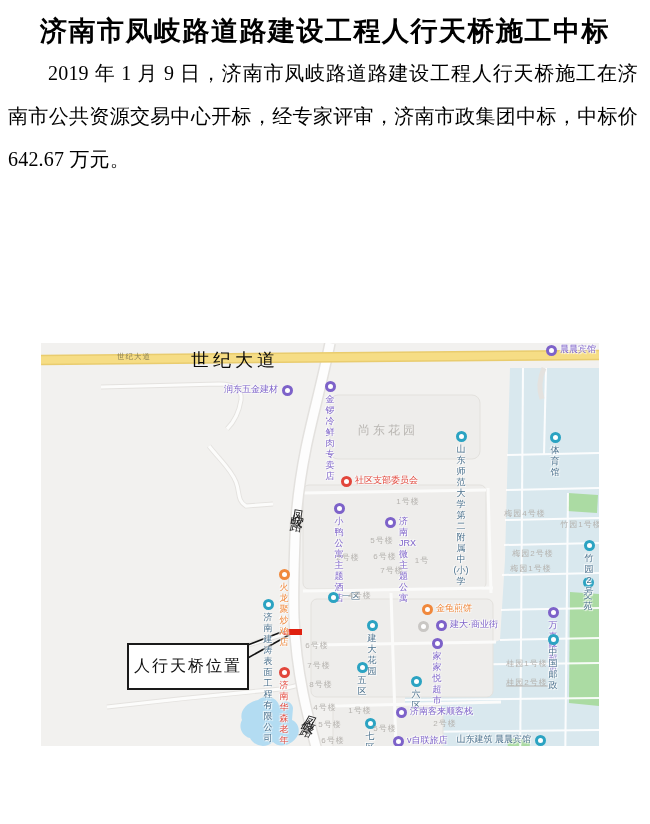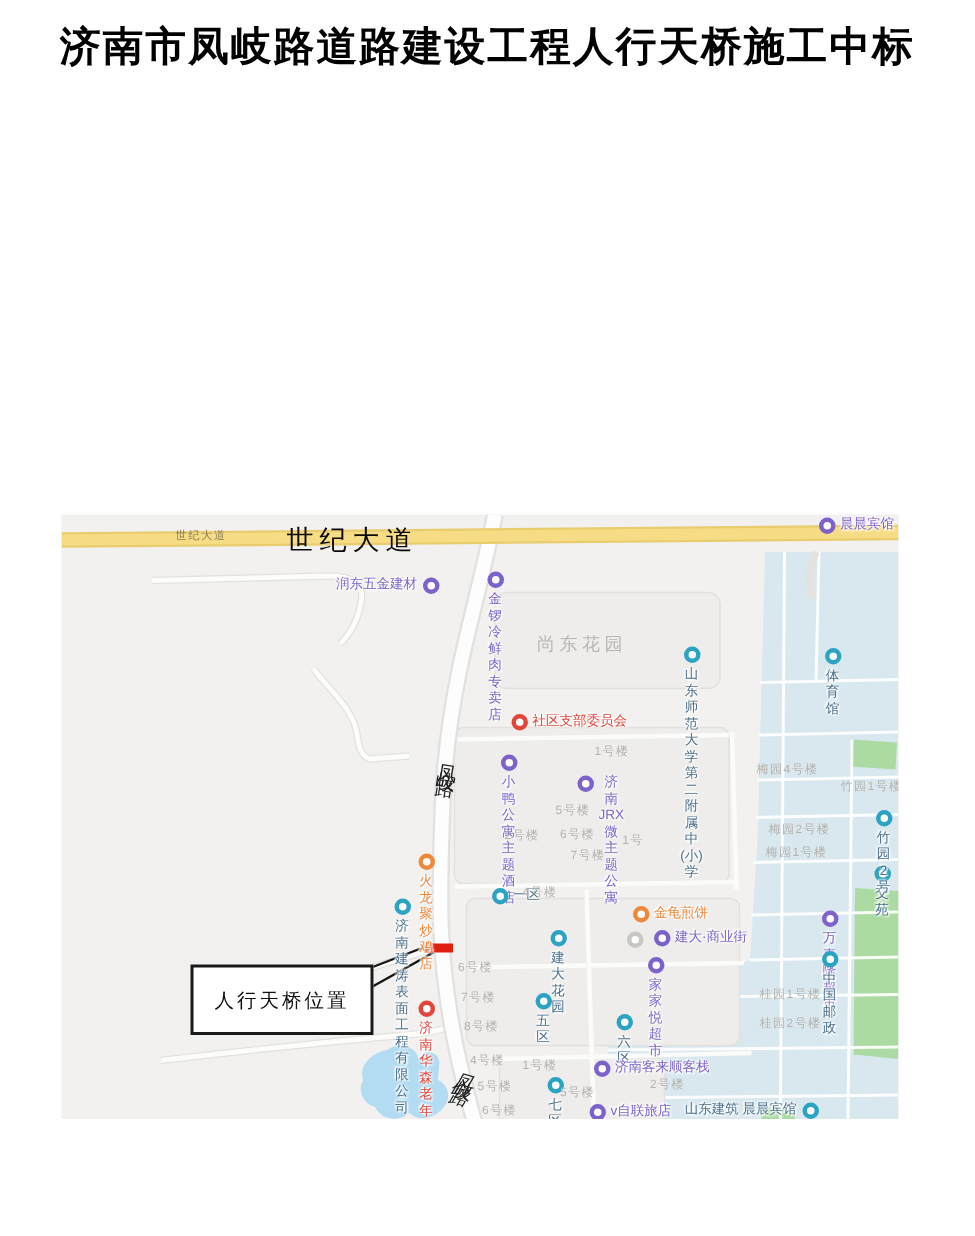--- a/index.html
+++ b/index.html
@@ -15,53 +15,54 @@
   .map{position:absolute;left:41px;top:343px;width:558px;height:436px;
        background:#f2f1ef;overflow:hidden;
        font-family:"Liberation Sans","DejaVu Sans",sans-serif;}
   .map svg{position:absolute;left:0;top:0;}
   .poi-layer{position:absolute;left:0;top:0;width:100%;height:100%;}
   .poi{position:absolute;width:0;height:0;}
   .poi-dot{position:absolute;left:-5.5px;top:-5.5px;width:5px;height:5px;
            background:#fff;border:3px solid #888;border-radius:50%;box-sizing:content-box;}
   .poi-label{position:absolute;font-size:9px;line-height:11px;white-space:pre-line;
              text-shadow:0 0 2px #fff,0 0 2px #fff,1px 1px 1px #fff,-1px -1px 1px #fff;}
-  .pos-right .poi-label{left:9px;top:-6px;text-align:center;white-space:nowrap;}
+  .pos-right .poi-label{left:9px;top:-6px;text-align:left;white-space:nowrap;}
   .pos-right .poi-label.multi{white-space:pre-line;}
   .pos-left  .poi-label{right:9px;top:-6px;text-align:right;white-space:nowrap;}
   .pos-below .poi-label{top:8px;left:0;transform:translateX(-50%);text-align:center;}
   .bl{position:absolute;transform:translate(-50%,-50%);font-size:8px;letter-spacing:1px;
       color:#b5b2ae;white-space:nowrap;text-align:center;}
   .area-label{position:absolute;transform:translate(-50%,-50%);font-size:12px;
       letter-spacing:3px;color:#b9b6b2;white-space:nowrap;}
 
   .lbl-century-small{position:absolute;left:76px;top:9px;font-size:7.5px;color:#8c8156;
       letter-spacing:1px;}
   .lbl-century-large{position:absolute;left:150px;top:5px;font-size:18px;color:#0a0a0a;
       letter-spacing:4px;font-family:"Liberation Serif","DejaVu Serif",serif;}
   .lbl-fengqi{position:absolute;font-size:13px;color:#1f1f1f;writing-mode:vertical-rl;
       letter-spacing:5px;font-family:"Liberation Serif","DejaVu Serif",serif;}
   .lbl-fengqi.one{left:249px;top:156px;transform:rotate(9deg);}
   .lbl-fengqi.two{left:261px;top:362px;transform:rotate(16deg);font-style:italic;}
 
   .callout{position:absolute;left:86px;top:300px;width:118px;height:43px;
       background:#fff;border:2px solid #1a1a1a;display:flex;align-items:center;
-      justify-content:center;font-size:13px;letter-spacing:2px;
+      justify-content:center;font-size:16px;letter-spacing:2px;
       font-family:"Liberation Serif","DejaVu Serif",serif;color:#111;}
 
   .caption{position:absolute;left:0;top:787px;width:100%;text-align:center;
       font-size:18px;letter-spacing:4px;}
 </style>
 </head>
 <body>
 
 <div class="page">
 
   <h1 class="title">济南市凤岐路道路建设工程人行天桥施工中标</h1>
 
+  <p class="para">2019 年 1 月 9 日，济南市凤岐路道路建设工程人行天桥施工在济南市公共资源交易中心开标，经专家评审，济南市政集团中标，中标价 642.67 万元。</p>
 
   <div class="map">
     <svg width="558" height="436" viewBox="0 0 558 436">
       <rect x="0" y="0" width="558" height="436" fill="#f2f1ef"></rect>
 
       <g>
         <polygon points="469,25 558,25 558,436 364,436 364,352 399,322 459,297 464,217" fill="#d9e8ee"></polygon>
         <polygon points="527,150 557,152 556,170 526,168" fill="#abdba3"></polygon>
         <polygon points="529,249 559,251 558,363 528,360" fill="#abdba3"></polygon>
         <polygon points="467,395 489,397 488,424 466,422" fill="#abdba3"></polygon>
@@ -267,21 +268,21 @@
         <div class="bl" style="left: 292px; top: 397px;">6号楼</div>
         <div class="bl" style="left: 319px; top: 367px;">1号楼</div>
         <div class="bl" style="left: 344px; top: 385px;">5号楼</div>
         <div class="bl" style="left: 404px; top: 380px;">2号楼</div>
         <div class="bl" style="left: 319px; top: 252px;">4号楼</div>
         <div class="bl" style="left: 484px; top: 170px;">梅园4号楼</div>
         <div class="bl" style="left: 492px; top: 210px;">梅园2号楼</div>
         <div class="bl" style="left: 490px; top: 225px;">梅园1号楼</div>
         <div class="bl" style="left: 540px; top: 181px;">竹园1号楼</div>
         <div class="bl" style="left: 486px; top: 320px;">桂园1号楼</div>
-        <div class="bl" style="left: 486px; top: 339px;">桂园2号楼</div>
+        <div class="bl" style="left: 486px; top: 339px; text-decoration: underline;">桂园2号楼</div>
         <div class="area-label" style="left: 347px; top: 87px;">尚东花园</div>
       </div>
 
     <div class="lbl-century-small">世纪大道</div>
     <div class="lbl-century-large">世纪大道</div>
     <div class="lbl-fengqi one">凤岐路</div>
     <div class="lbl-fengqi two">凤岐路</div>
 
     <div class="callout">人行天桥位置</div>
   </div>

